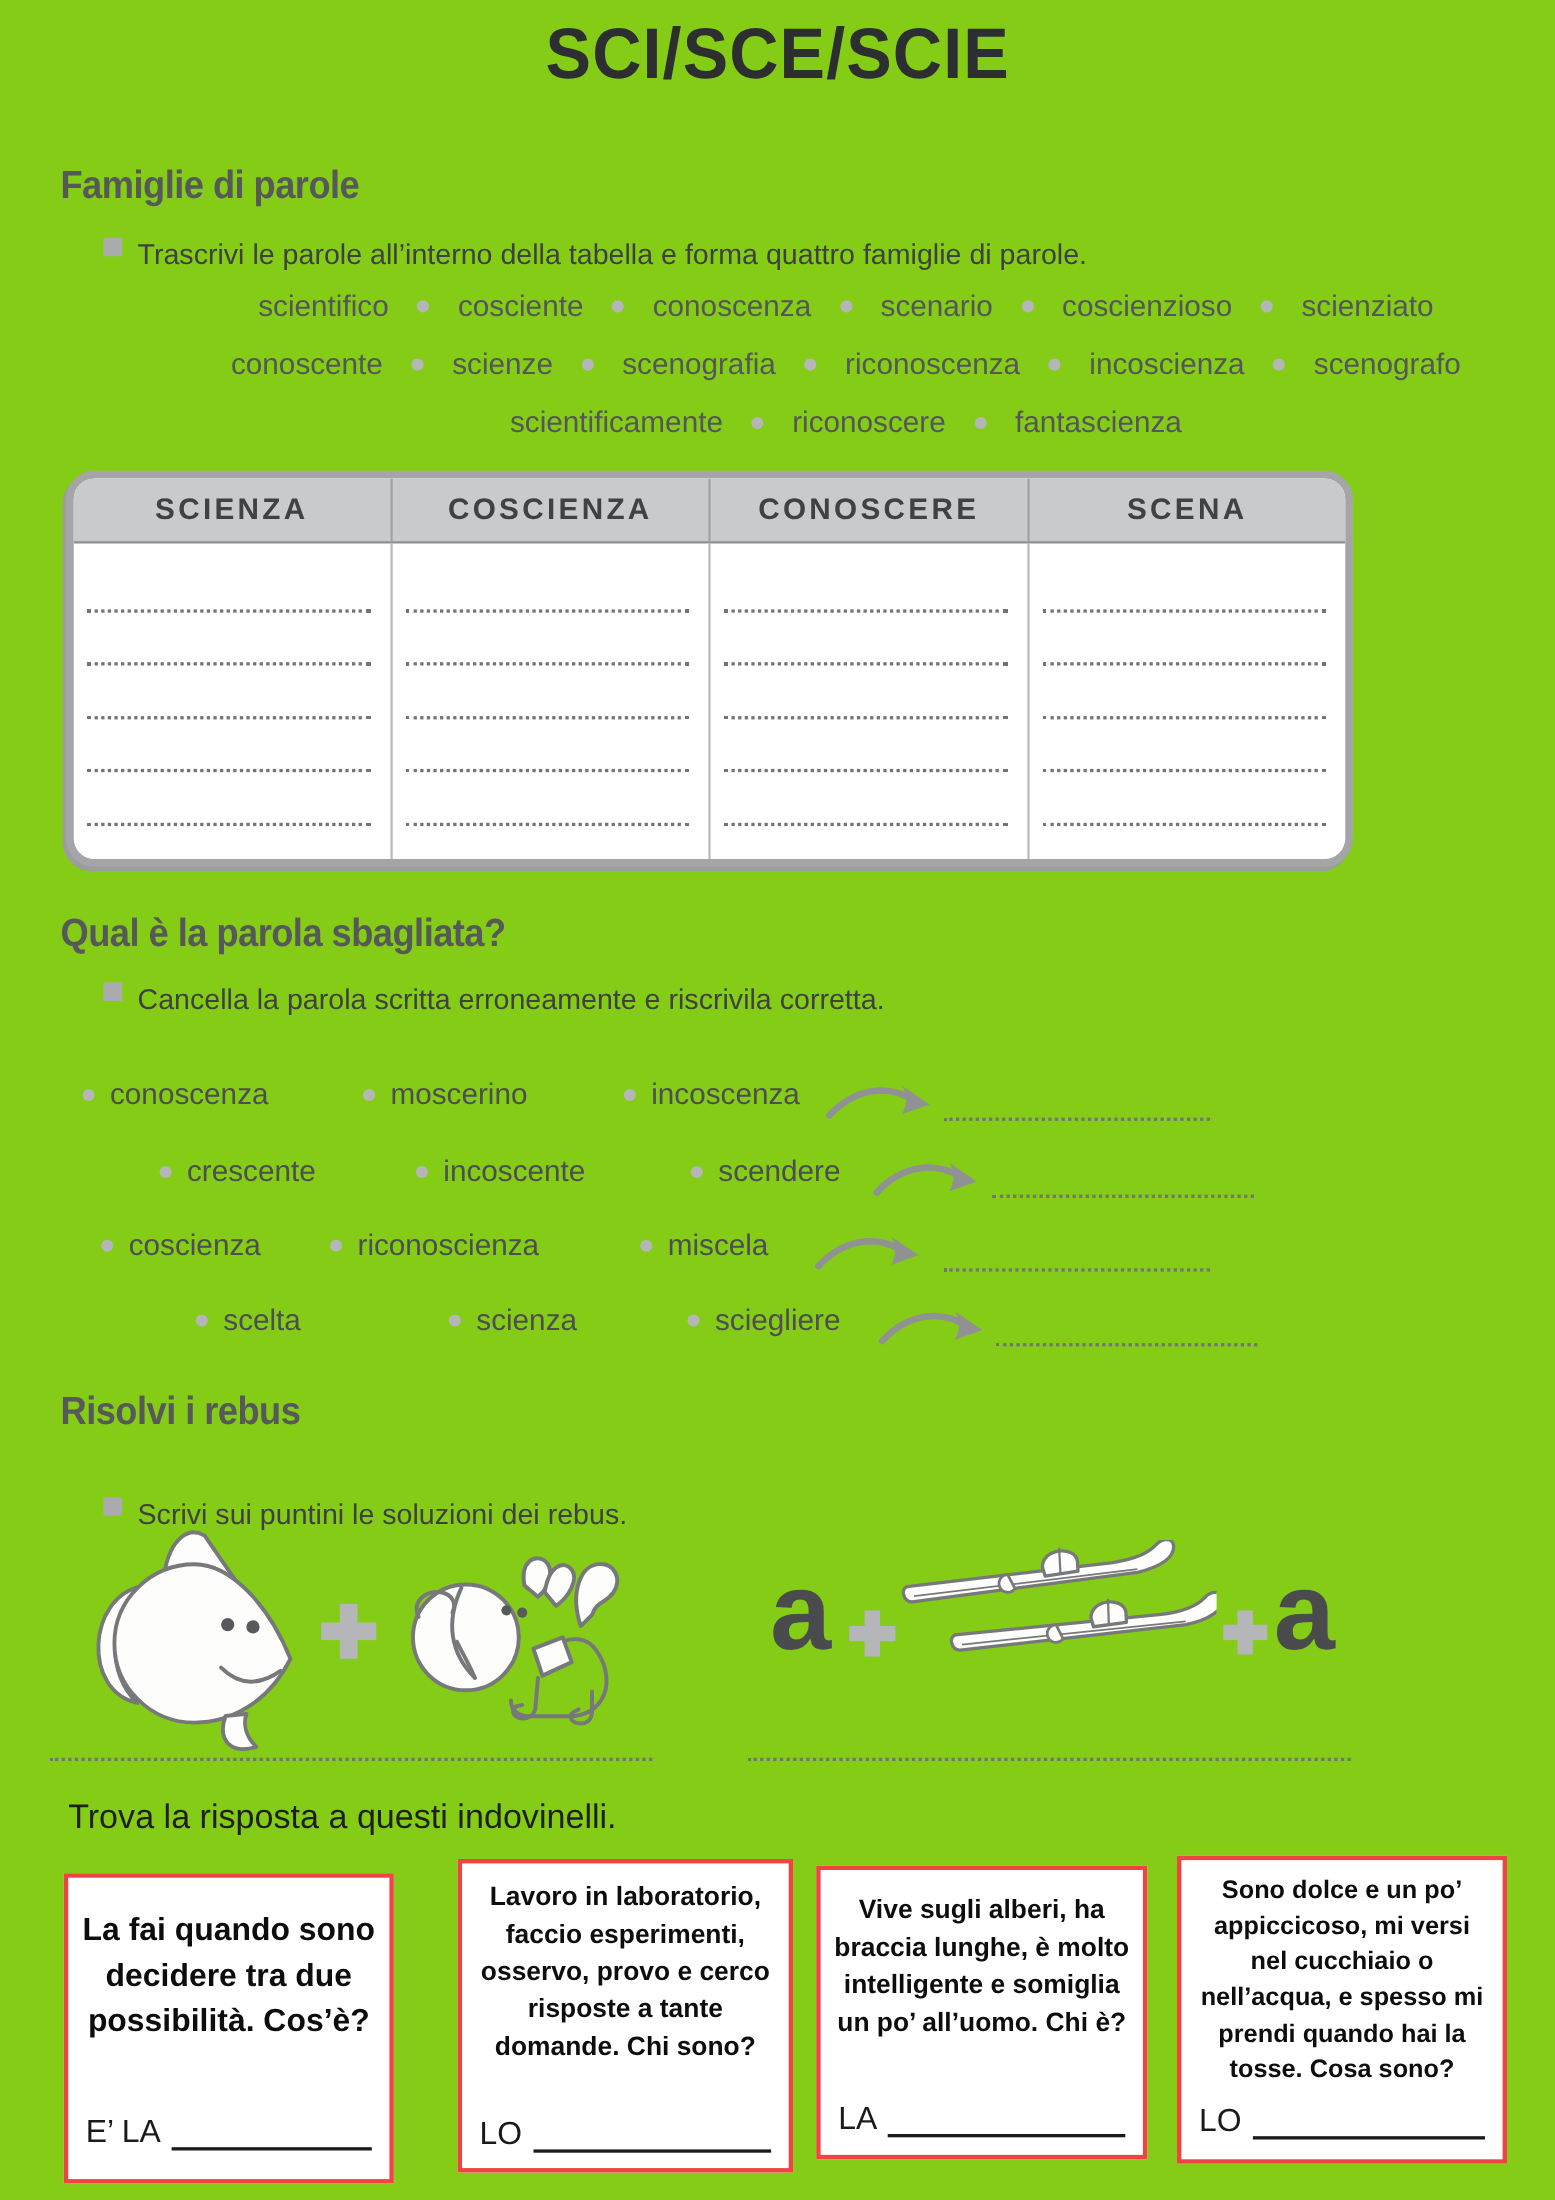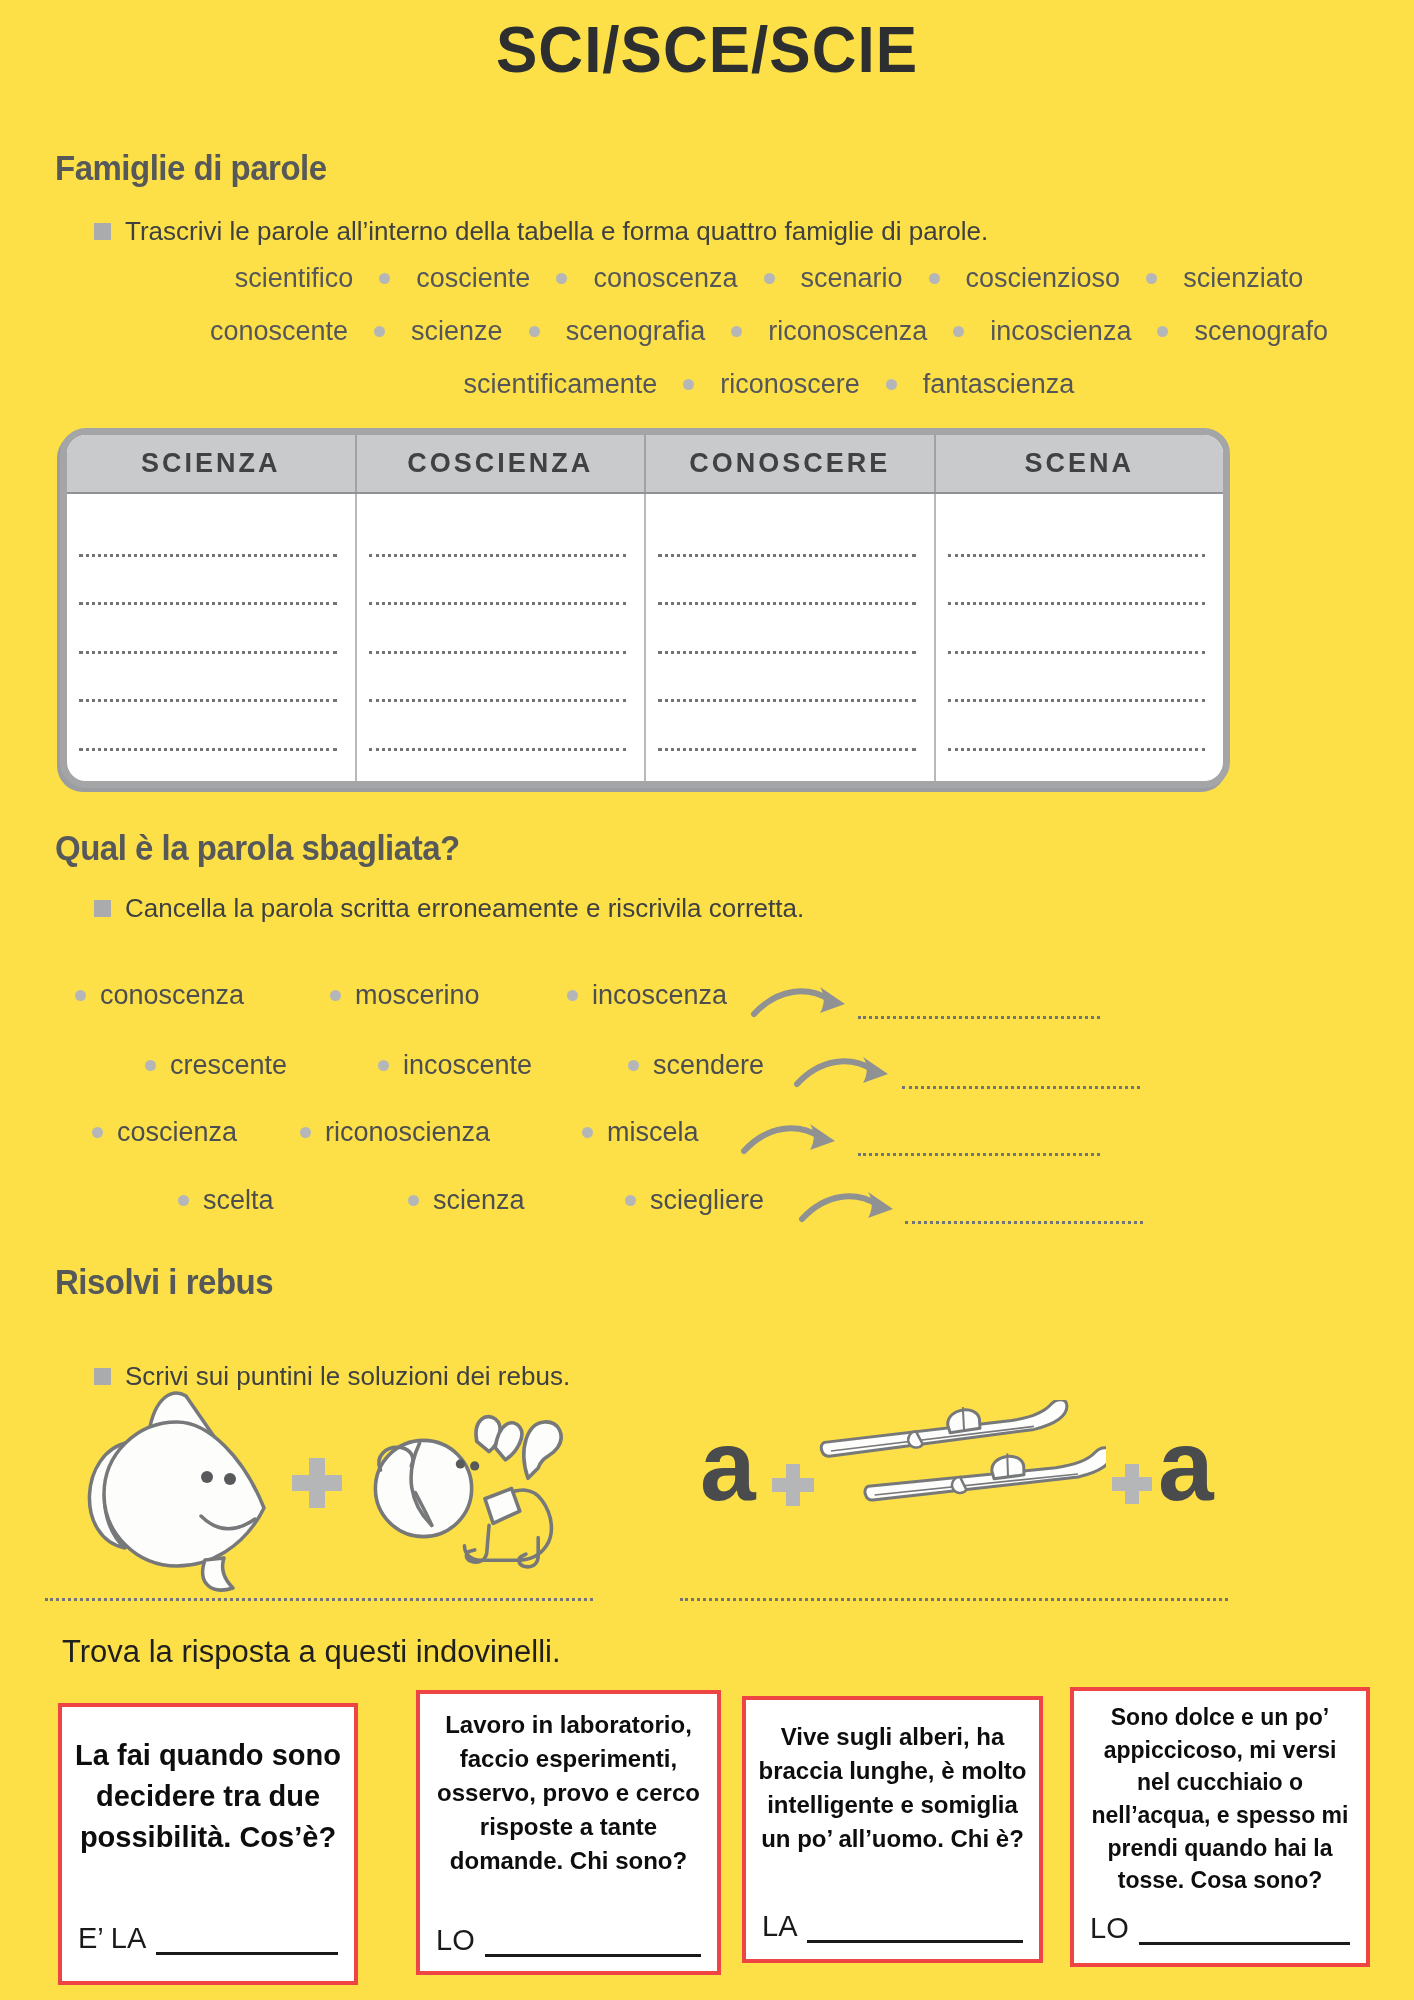--- a/index.html
+++ b/index.html
@@ -1,32 +1,32 @@
 <!DOCTYPE html>
 <html lang="it"><head>
 <meta charset="utf-8">
 <style>
   html,body{margin:0;padding:0;background:#e8e8e8;}
   .page{
     position:relative;width:1414px;height:2000px;margin:0 auto;
-    background:#fde047;overflow:hidden;
+    background:#84cc16;overflow:hidden;
     font-family:"Liberation Sans","DejaVu Sans",sans-serif;color:#4d4e50;
   }
   
   .title{
     position:absolute;top:14px;left:0;width:100%;text-align:center;
     font-size:62px;font-weight:bold;color:#2d2e30;letter-spacing:1px;
     transform:scaleY(1.05);
   }
   .sec-h{
     position:absolute;left:55px;font-size:33px;font-weight:bold;color:#57585a;
     letter-spacing:-0.5px;transform:scaleY(1.08);transform-origin:left top;
   }
   .instr{
-    position:absolute;left:60px;display:flex;align-items:center;
+    position:absolute;left:60px;display:flex;
     font-size:26px;color:#3f4042;padding-left:34px;
   }
   .sq{width:17px;height:17px;background:#a9abad;margin-right:14px;flex:none;}
   
   .wbank{position:absolute;top:252px;left:14px;width:100%;margin-left:48px;}
   .wline{
     display:flex;justify-content:center;align-items:center;gap:26px;
     height:53px;font-size:27px;color:#55565a;
   }
   .dot{width:11px;height:11px;border-radius:50%;background:#b4b6b8;flex:none;}

